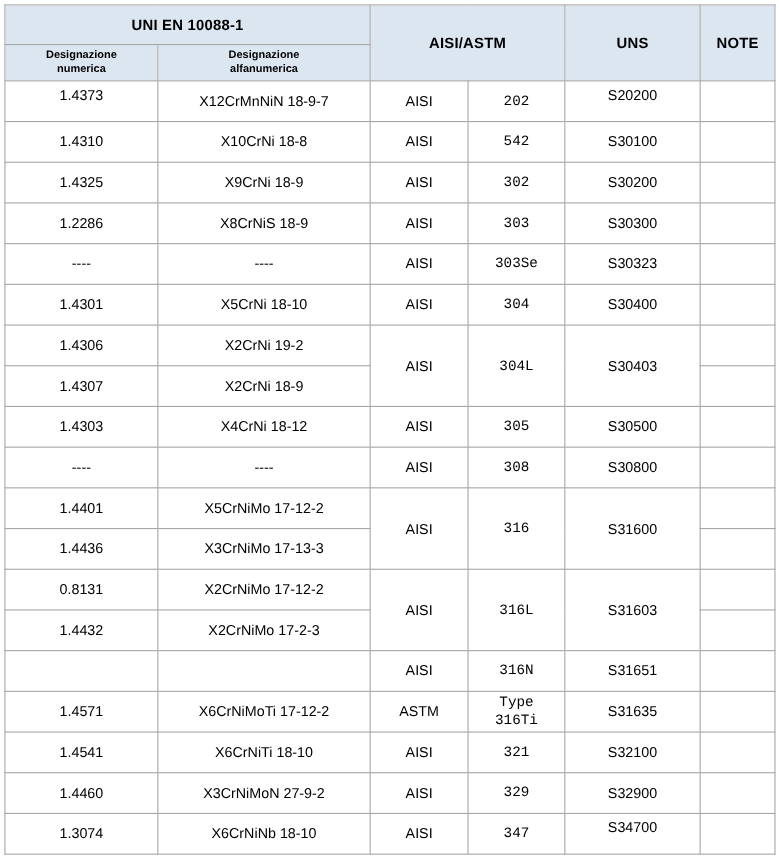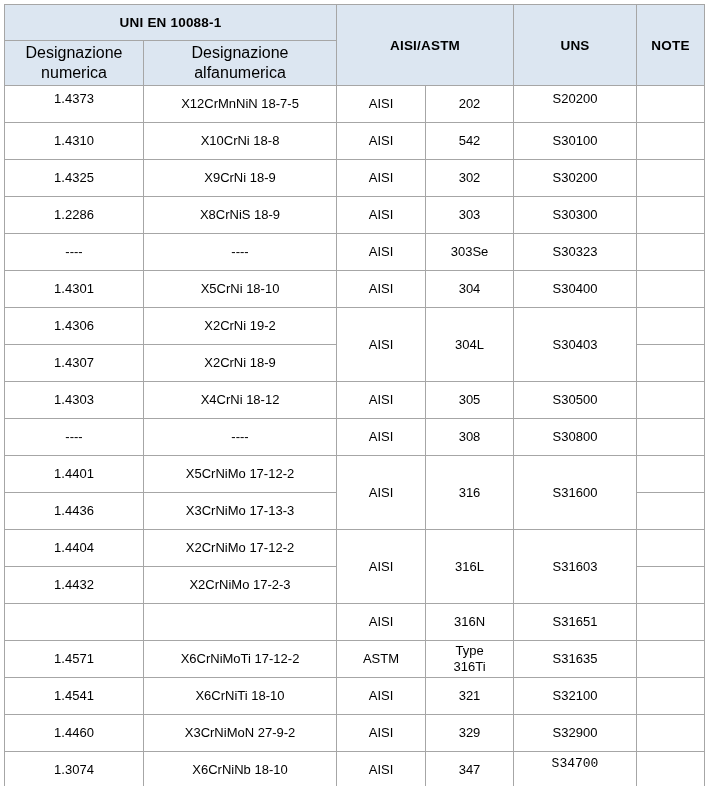--- a/index.html
+++ b/index.html
@@ -36,40 +36,40 @@
     vertical-align: middle;
   }
   .xref thead tr.h-top { height: 36px; }
   .xref thead tr.h-sub { height: 33px; }
   th.main-h {
     font-weight: bold;
     font-size: 13.5px;
     letter-spacing: 0.2px;
   }
   th.sub-h {
-    font-weight: normal;
-    font-size: 16px;
+    font-weight: bold;
+    font-size: 10px;
     line-height: 1.25;
     white-space: pre-line;
   }
   .xref tbody tr { height: 37px; }
   .xref tbody td {
     font-size: 13px;
     font-weight: normal;
     vertical-align: middle;
     line-height: 1.2;
   }
-  td.c-grade { white-space: pre-line; }
+  td.c-grade { white-space: pre-line; font-family: Liberation Mono, monospace; }
   
   .xref tbody tr:first-child td:nth-child(1),
   .xref tbody tr:first-child td:nth-child(5) {
     vertical-align: top; padding-top: 5px;
   }
   .xref tbody tr:last-child td:nth-child(5) {
-    vertical-align: top; padding-top: 4px; font-family: Liberation Mono, monospace;
+    vertical-align: top; padding-top: 4px;
   }
 </style>
 </head>
 <body>
 
 <div class="page">
   <table class="xref">
     <colgroup>
       <col style="width:139px">
         <col style="width:193px">
@@ -88,21 +88,21 @@
       <tr class="h-sub">
         <th class="sub-h">Designazione
 numerica</th>
         <th class="sub-h">Designazione
 alfanumerica</th>
       </tr>
     </thead>
     <tbody>
       <tr>
         <td class="c-num">1.4373</td>
-        <td class="c-alfa">X12CrMnNiN 18-7-5</td>
+        <td class="c-alfa">X12CrMnNiN 18-9-7</td>
         <td class="c-org">AISI</td>
         <td class="c-grade">202</td>
         <td class="c-uns">S20200</td>
         <td class="c-note"></td>
       </tr>
       <tr>
         <td class="c-num">1.4310</td>
         <td class="c-alfa">X10CrNi 18-8</td>
         <td class="c-org">AISI</td>
         <td class="c-grade">542</td>
@@ -177,21 +177,21 @@
         <td class="c-grade" rowspan="2">316</td>
         <td class="c-uns" rowspan="2">S31600</td>
         <td class="c-note"></td>
       </tr>
       <tr>
         <td class="c-num">1.4436</td>
         <td class="c-alfa">X3CrNiMo 17-13-3</td>
         <td class="c-note"></td>
       </tr>
       <tr>
-        <td class="c-num">1.4404</td>
+        <td class="c-num">0.8131</td>
         <td class="c-alfa">X2CrNiMo 17-12-2</td>
         <td class="c-org" rowspan="2">AISI</td>
         <td class="c-grade" rowspan="2">316L</td>
         <td class="c-uns" rowspan="2">S31603</td>
         <td class="c-note"></td>
       </tr>
       <tr>
         <td class="c-num">1.4432</td>
         <td class="c-alfa">X2CrNiMo 17-2-3</td>
         <td class="c-note"></td>

